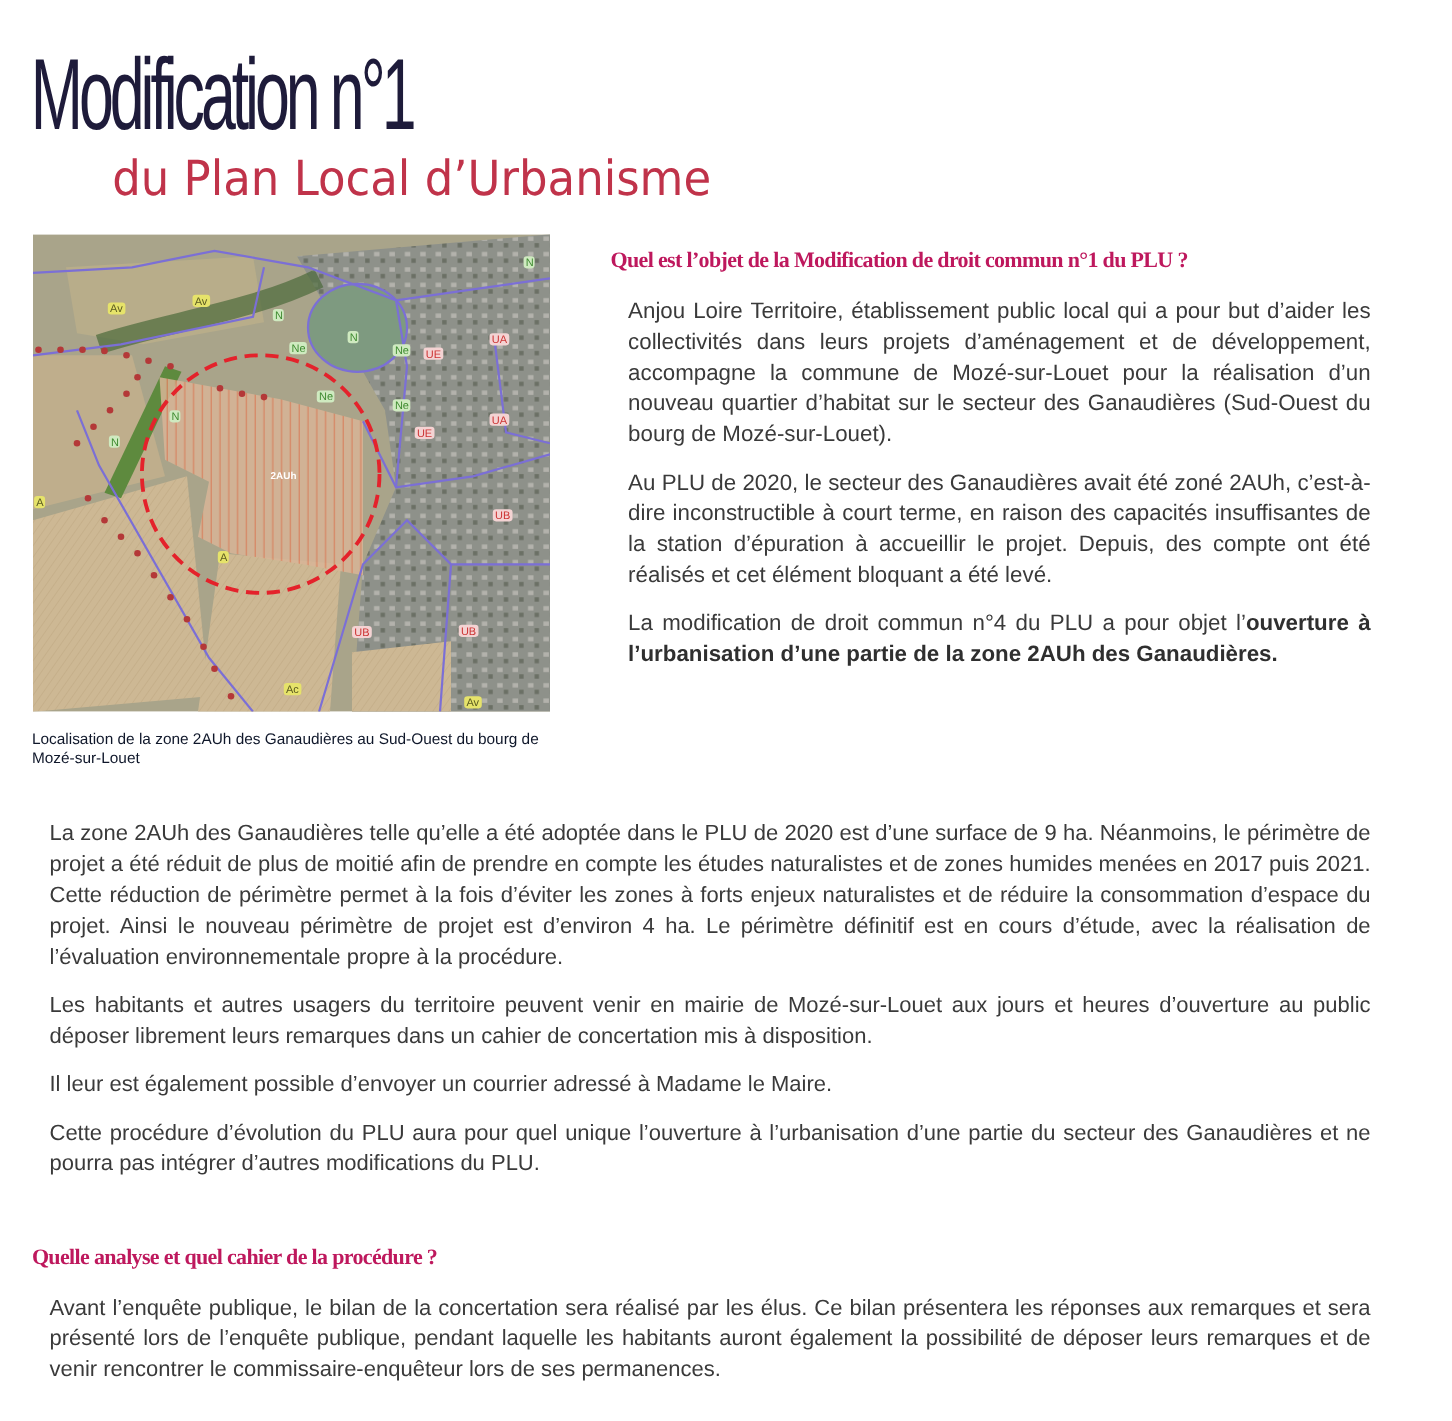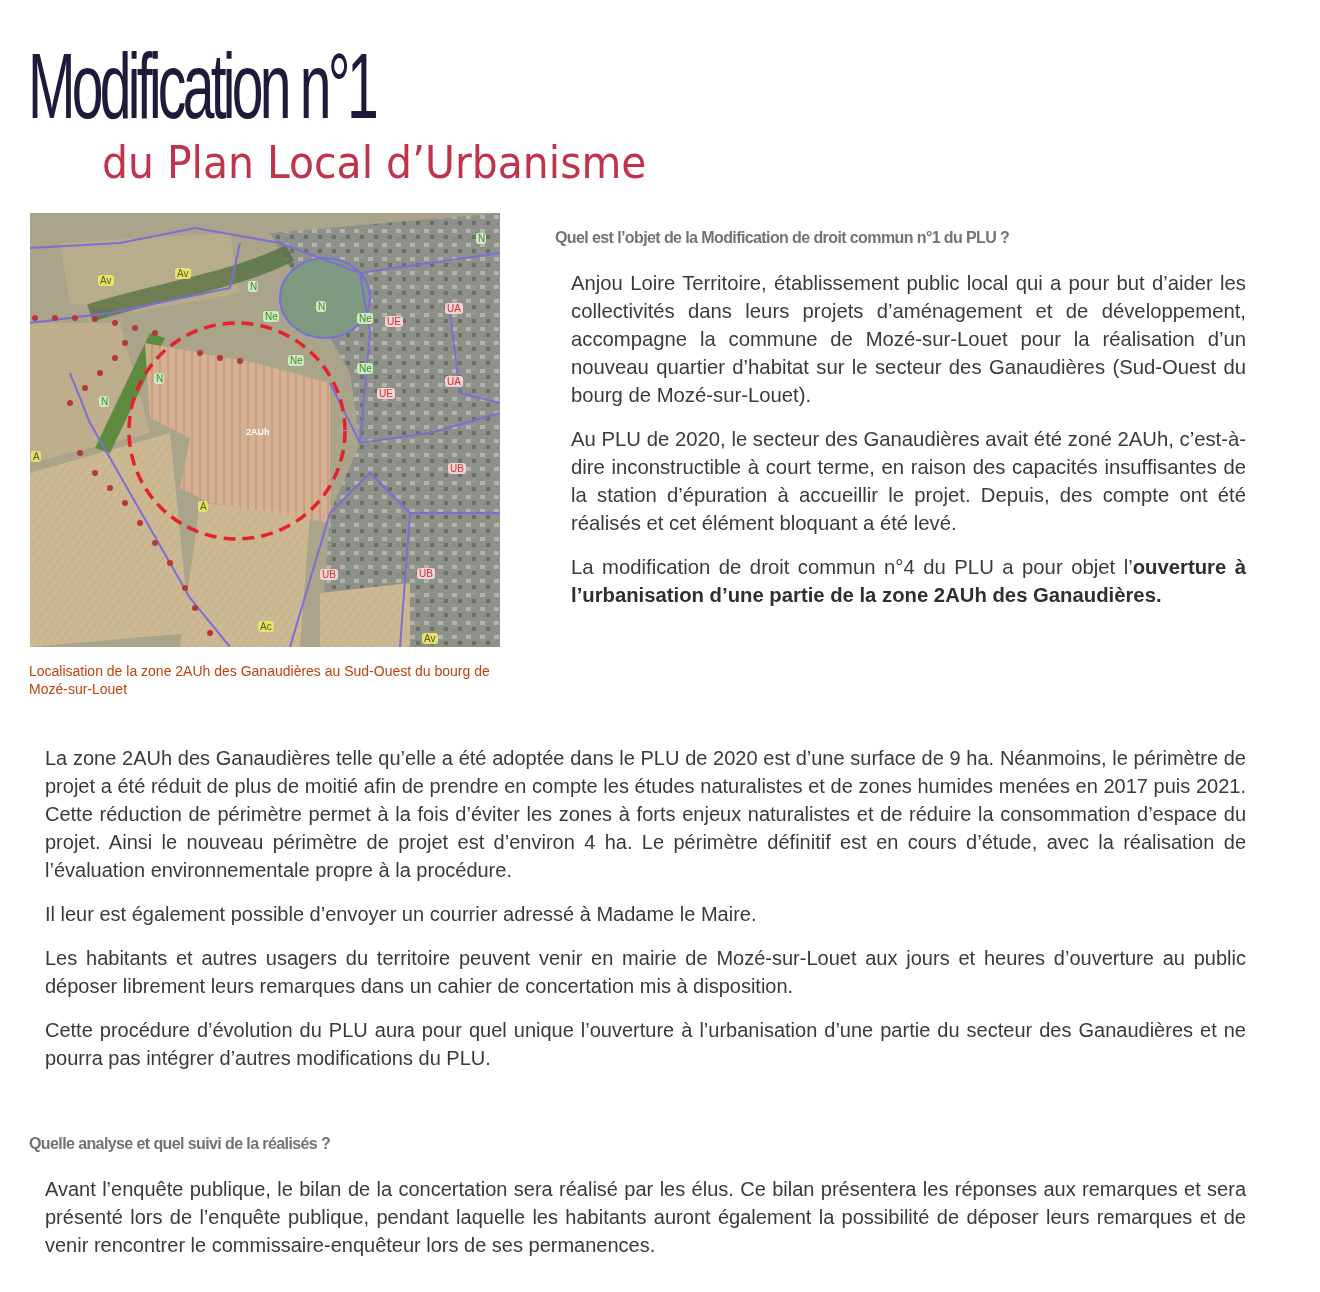--- a/index.html
+++ b/index.html
@@ -1,21 +1,21 @@
 <!DOCTYPE html>
 <html><head>
 <meta charset="utf-8">
 <style>
   html, body { margin:0; padding:0; background:#ffffff; }
   body { width:1320px; height:1292px; position:relative; overflow:hidden; font-family:"Liberation Sans", sans-serif; color:#3a3a3a; }
   .title { position:absolute; left:28px; top:40px; font-family:"Liberation Sans", sans-serif; font-size:92px; line-height:92px; color:#1e1b3a; font-weight:400; letter-spacing:-6px; transform:scaleX(0.62); transform-origin:left top; white-space:nowrap; }
   .subtitle { position:absolute; left:102px; top:138px; font-family:"DejaVu Sans", sans-serif; font-size:44px; line-height:50px; color:#c0334a; font-weight:400; white-space:nowrap; letter-spacing:0px; transform:scaleX(0.93); transform-origin:left top; }
   .map { position:absolute; left:30px; top:213px; width:470px; height:434px; overflow:hidden; }
-  .caption { position:absolute; left:29px; top:662px; width:480px; font-size:14px; line-height:18px; color:#c2410c; }
-  .heading { font-family:Liberation Sans, sans-serif; color:#737373; font-weight:700; font-size:16px; line-height:31px; letter-spacing:-0.6px; }
+  .caption { position:absolute; left:29px; top:662px; width:480px; font-size:14px; line-height:18px; color:#0f172a; }
+  .heading { font-family:Liberation Serif, serif; color:#be185d; font-weight:700; font-size:20px; line-height:31px; letter-spacing:-0.6px; }
   .para { font-size:20px; line-height:28px; color:#3a3a3a; margin:16px; }
   .right-col { position:absolute; left:555px; top:222px; width:707px; }
   .right-col .heading { margin:0 0 3px 0; }
   .right-col .para { margin-bottom:7px; text-align:justify; font-size:20.3px; }
   .full { position:absolute; left:29px; width:1233px; }
   .full .para { text-align:justify; }
   .block1 { top:728px; }
   .block2 { top:884px; }
   .block2 .para, .block3 .para { margin-bottom:7px; }
   .block3 { top:1128px; }
@@ -160,21 +160,21 @@
   <p class="para">Anjou Loire Territoire, établissement public local qui a pour but d’aider les collectivités dans leurs projets d’aménagement et de développement, accompagne la commune de Mozé-sur-Louet pour la réalisation d’un nouveau quartier d’habitat sur le secteur des Ganaudières (Sud-Ouest du bourg de Mozé-sur-Louet).</p>
   <p class="para">Au PLU de 2020, le secteur des Ganaudières avait été zoné 2AUh, c’est-à-dire inconstructible à court terme, en raison des capacités insuffisantes de la station d’épuration à accueillir le projet. Depuis, des compte ont été réalisés et cet élément bloquant a été levé.</p>
   <p class="para"><span>La modification de droit commun n°4 du PLU a pour objet l’</span><b>ouverture à l’urbanisation d’une partie de la zone 2AUh des Ganaudières.</b></p>
 </div>
 
 <div class="full block1">
   <p class="para">La zone 2AUh des Ganaudières telle qu’elle a été adoptée dans le PLU de 2020 est d’une surface de 9 ha. Néanmoins, le périmètre de projet a été réduit de plus de moitié afin de prendre en compte les études naturalistes et de zones humides menées en 2017 puis 2021. Cette réduction de périmètre permet à la fois d’éviter les zones à forts enjeux naturalistes et de réduire la consommation d’espace du projet. Ainsi le nouveau périmètre de projet est d’environ 4 ha. Le périmètre définitif est en cours d’étude, avec la réalisation de l’évaluation environnementale propre à la procédure.</p>
 </div>
 
 <div class="full block2">
+  <p class="para">Les habitants et autres usagers du territoire peuvent venir en mairie de Mozé-sur-Louet aux jours et heures d’ouverture au public déposer librement leurs remarques dans un cahier de concertation mis à disposition.</p>
   <p class="para">Il leur est également possible d’envoyer un courrier adressé à Madame le Maire.</p>
-  <p class="para">Les habitants et autres usagers du territoire peuvent venir en mairie de Mozé-sur-Louet aux jours et heures d’ouverture au public déposer librement leurs remarques dans un cahier de concertation mis à disposition.</p>
   <p class="para">Cette procédure d’évolution du PLU aura pour quel unique l’ouverture à l’urbanisation d’une partie du secteur des Ganaudières et ne pourra pas intégrer d’autres modifications du PLU.</p>
 </div>
 
 <div class="full block3">
-  <div class="heading">Quelle analyse et quel suivi de la réalisés ?</div>
+  <div class="heading">Quelle analyse et quel cahier de la procédure ?</div>
   <p class="para">Avant l’enquête publique, le bilan de la concertation sera réalisé par les élus. Ce bilan présentera les réponses aux remarques et sera présenté lors de l’enquête publique, pendant laquelle les habitants auront également la possibilité de déposer leurs remarques et de venir rencontrer le commissaire-enquêteur lors de ses permanences.</p>
 </div>
 
 </body></html>

